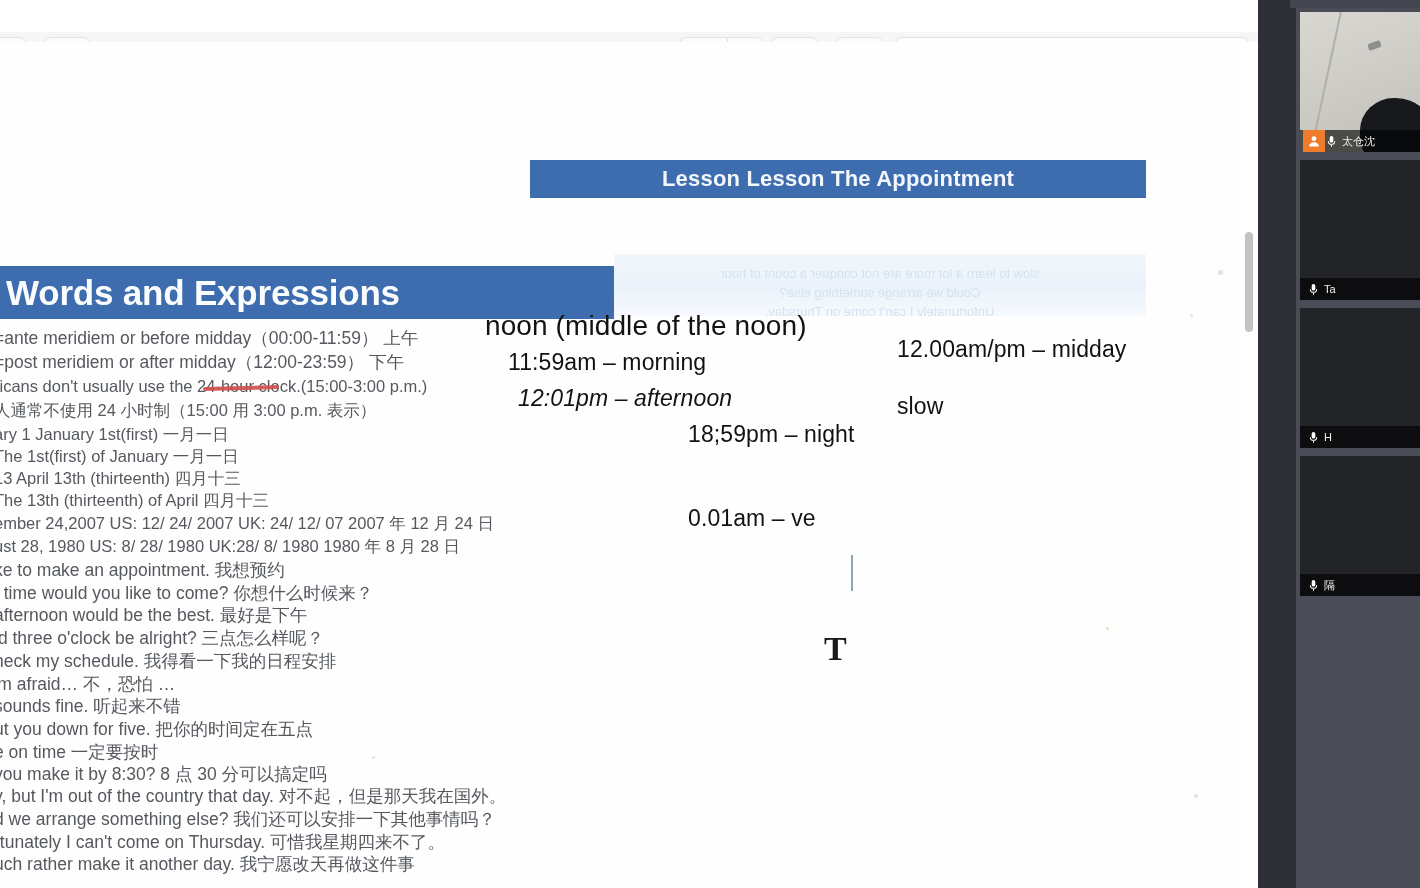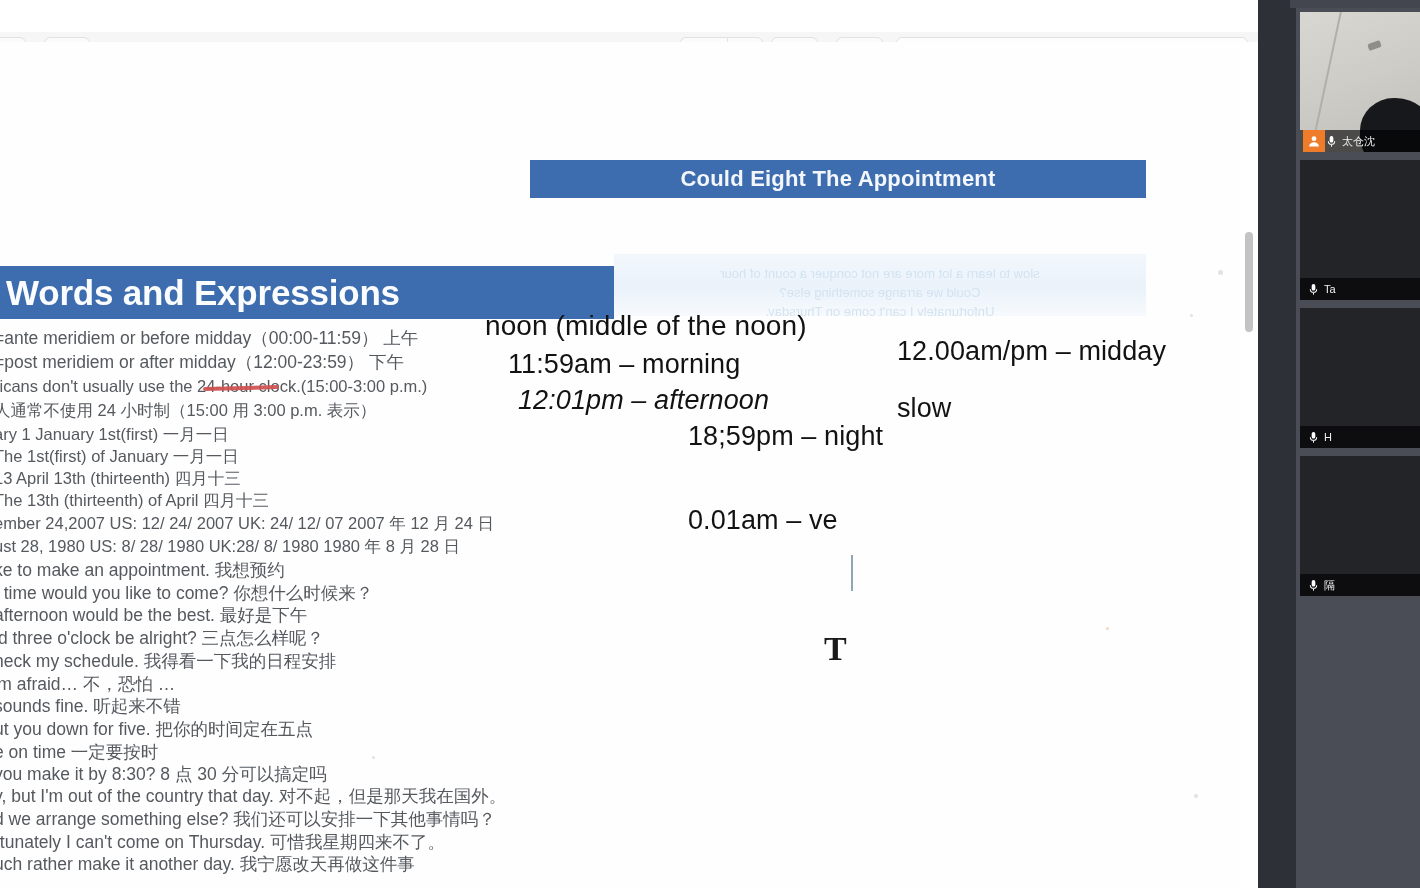--- a/index.html
+++ b/index.html
@@ -134,21 +134,21 @@
     transform: rotate(-1.4deg);
     opacity: .92;
   }
 
   
   .annot {
     position: absolute;
     white-space: nowrap;
     color: #121212;
     font-family: "Liberation Sans", sans-serif;
-    font-size: 27px;
+    font-size: 23px;
     letter-spacing: .1px;
   }
   #annot-caret {
     position: absolute;
     left: 851px; top: 513px;
     width: 2px; height: 36px;
     background: #8fa6b4;
   }
 
   
@@ -309,21 +309,21 @@
       <div id="doc-page">
 
         <div id="ghost-block">
           <div style="height:10px"></div>
           <div class="ghost-line">slow to learn a lot more are not conquer a count of hour</div>
           <div class="ghost-line">Could we arrange something else?</div>
           <div class="ghost-line">Unfortunately I can't come on Thursday.</div>
         </div>
 
         <div id="lesson-banner">
-          <span id="lesson-banner-text">Could Eight  The Appointment</span>
+          <span id="lesson-banner-text">Lesson Lesson  The Appointment</span>
         </div>
 
         <div id="we-banner">
           <span id="we-banner-text">Words and Expressions</span>
         </div>
 
         <div id="scan-body">
           <div class="scan-line" style="left:-6px;  top:286px;">=ante meridiem or before midday（00:00-11:59） 上午</div>
           <div class="scan-line" style="left:-6px;  top:310px;">=post meridiem or after midday（12:00-23:59）  下午</div>
           <div class="scan-line sm" style="left:-6px; top:334px;">ricans don't usually use the 24-hour clock.(15:00-3:00 p.m.)</div>

